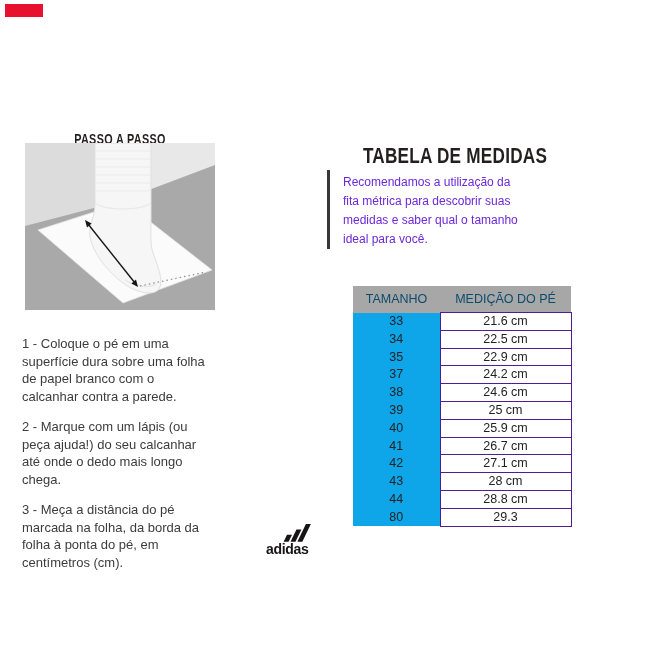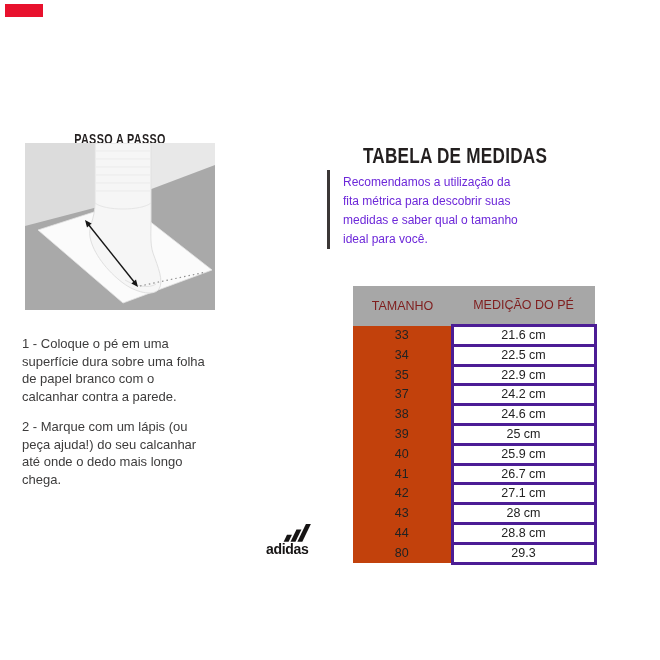--- a/index.html
+++ b/index.html
@@ -35,26 +35,26 @@
     transform:scaleX(.78);
   }
   #intro{left:327px;top:170px;display:flex;width:250px}
   #intro-accent-bar{width:3px;background:#3b3736;flex:none;margin-right:13px}
   #intro p{margin:3px 0 0 0;font-size:12px;line-height:19px;color:#6d28d9;white-space:pre-line}
 
   
   #size-table{left:353px;top:286px;border-collapse:collapse;table-layout:fixed;
     font-size:12.5px;color:#222222}
   #size-table th{
-    background:#a7a7a7;font-weight:400;height:18px;padding:10px;text-align:center;color:#7f1d1d}
+    background:#a7a7a7;font-weight:400;height:18px;padding:4px;text-align:center;color:#0c4a6e}
   #size-table th.col-size{width:79px}
   #size-table th.col-measure{width:123px}
   #size-table td{height:16.8px;line-height:16.8px;padding:0;text-align:center}
-  #size-table td.size-cell{background:#c2410c}
-  #size-table td.measurement-cell{background:#ffffff;border:3px solid #4c1d95}
+  #size-table td.size-cell{background:#0ea5e9}
+  #size-table td.measurement-cell{background:#ffffff;border:1px solid #4c1d95}
 </style>
 </head>
 <body>
 
 <div class="abs" id="red-marker"></div>
 
 <h2 class="abs" id="passo-title">PASSO A PASSO</h2>
 
 <div class="abs" id="photo">
   <svg width="190" height="167" viewBox="0 0 190 167">
@@ -81,20 +81,24 @@
 
 <div class="abs" id="steps">
   <p class="step">1 - Coloque o pé em uma
 superfície dura sobre uma folha
 de papel branco com o
 calcanhar contra a parede.</p>
   <p class="step">2 - Marque com um lápis (ou
 peça ajuda!) do seu calcanhar
 até onde o dedo mais longo
 chega.</p>
+  <p class="step">3 - Meça a distância do pé
+marcada na folha, da borda da
+folha à ponta do pé, em
+centímetros (cm).</p>
 </div>
 
 <div class="abs" id="brand">
   <svg width="32" height="19" viewBox="0 0 42 24">
     <g transform="skewX(-26)" fill="#161414">
       <rect x="16.5" y="15" width="6.5" height="9"></rect>
       <rect x="25.5" y="8" width="6.5" height="16"></rect>
       <rect x="34.5" y="1" width="6.5" height="23"></rect>
     </g>
   </svg>

